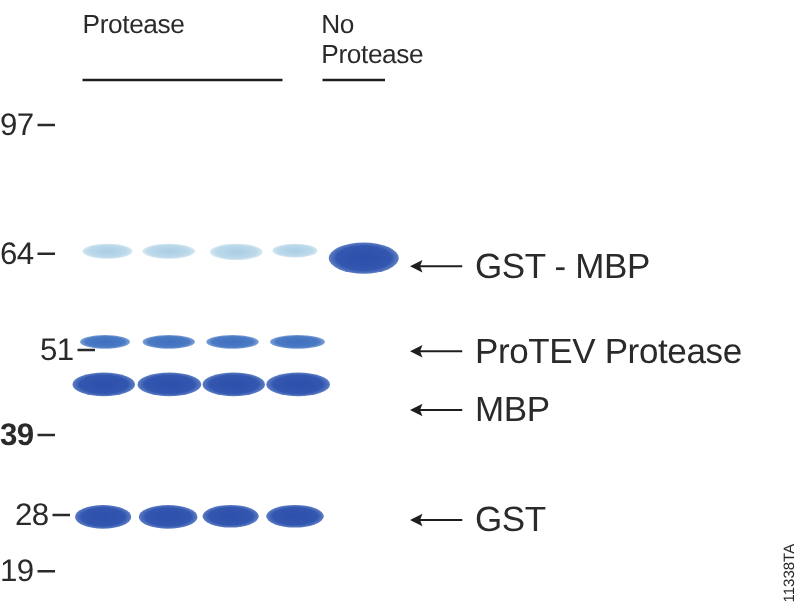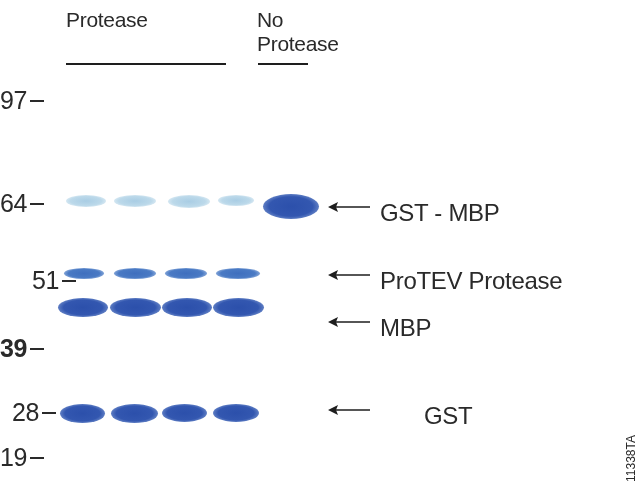--- a/index.html
+++ b/index.html
@@ -8,21 +8,21 @@
   .abs { position: absolute; }
   .hdr { font-size: 21px; line-height: 24px; letter-spacing: -0.3px; }
   .rule { position: absolute; height: 2px; background: #1e1e1e; }
   .mw { position: absolute; font-size: 25px; line-height: 22px; letter-spacing: -0.5px; }
   .mw .dash { display: inline-block; width: 14px; height: 2px; background: #2a2a2a;
               vertical-align: middle; margin-left: 3px; position: relative; top: -1px; }
   .band { position: absolute; border-radius: 50%; }
   .b-faint { background: radial-gradient(ellipse at center, #a9cde4 0%, #bcd9ea 55%, rgba(200,224,238,0.5) 80%, rgba(255,255,255,0) 100%); }
   .b-mid   { background: radial-gradient(ellipse at center, #3f6fbe 0%, #4a7ac4 55%, rgba(110,150,210,0.6) 82%, rgba(255,255,255,0) 100%); }
   .b-dark  { background: radial-gradient(ellipse at center, #2c50ab 0%, #3357b0 55%, rgba(70,110,190,0.7) 82%, rgba(255,255,255,0) 100%); }
-  .ann { position: absolute; display: flex; align-items: flex-start; font-size: 24px; line-height: 26px; letter-spacing: -0.3px; }
+  .ann { position: absolute; display: flex; align-items: center; font-size: 28px; line-height: 26px; letter-spacing: -0.3px; }
   .arrow { display: inline-block; width: 42px; height: 14px; margin-right: 10px; }
   .code { position: absolute; font-size: 12px; transform: rotate(-90deg); transform-origin: left top; white-space: nowrap; }
 </style>
 </head>
 <body>
 
 <div class="abs hdr" style="left:66px; top:8px;">
   <div>Protease</div>
 </div>
 <div class="rule" style="left:66px; top:63px; width:160px;"></div>
@@ -87,21 +87,21 @@
     </svg>
   <span>ProTEV Protease</span>
 </div>
 <div class="ann" style="left:328px; top:315px;">
   <svg class="arrow" viewBox="0 0 42 14">
       <line x1="4" y1="7" x2="42" y2="7" stroke="#1e1e1e" stroke-width="1.6"></line>
       <path d="M0 7 L10 2 L8 7 L10 12 Z" fill="#1e1e1e"></path>
     </svg>
   <span>MBP</span>
 </div>
-<div class="ann" style="left:328px; top:403px;gap:44px;">
+<div class="ann" style="left:328px; top:403px;">
   <svg class="arrow" viewBox="0 0 42 14">
       <line x1="4" y1="7" x2="42" y2="7" stroke="#1e1e1e" stroke-width="1.6"></line>
       <path d="M0 7 L10 2 L8 7 L10 12 Z" fill="#1e1e1e"></path>
     </svg>
   <span>GST</span>
 </div>
 
 <div class="code" style="left:624px; top:482px;">11338TA</div>
 
 </body></html>

